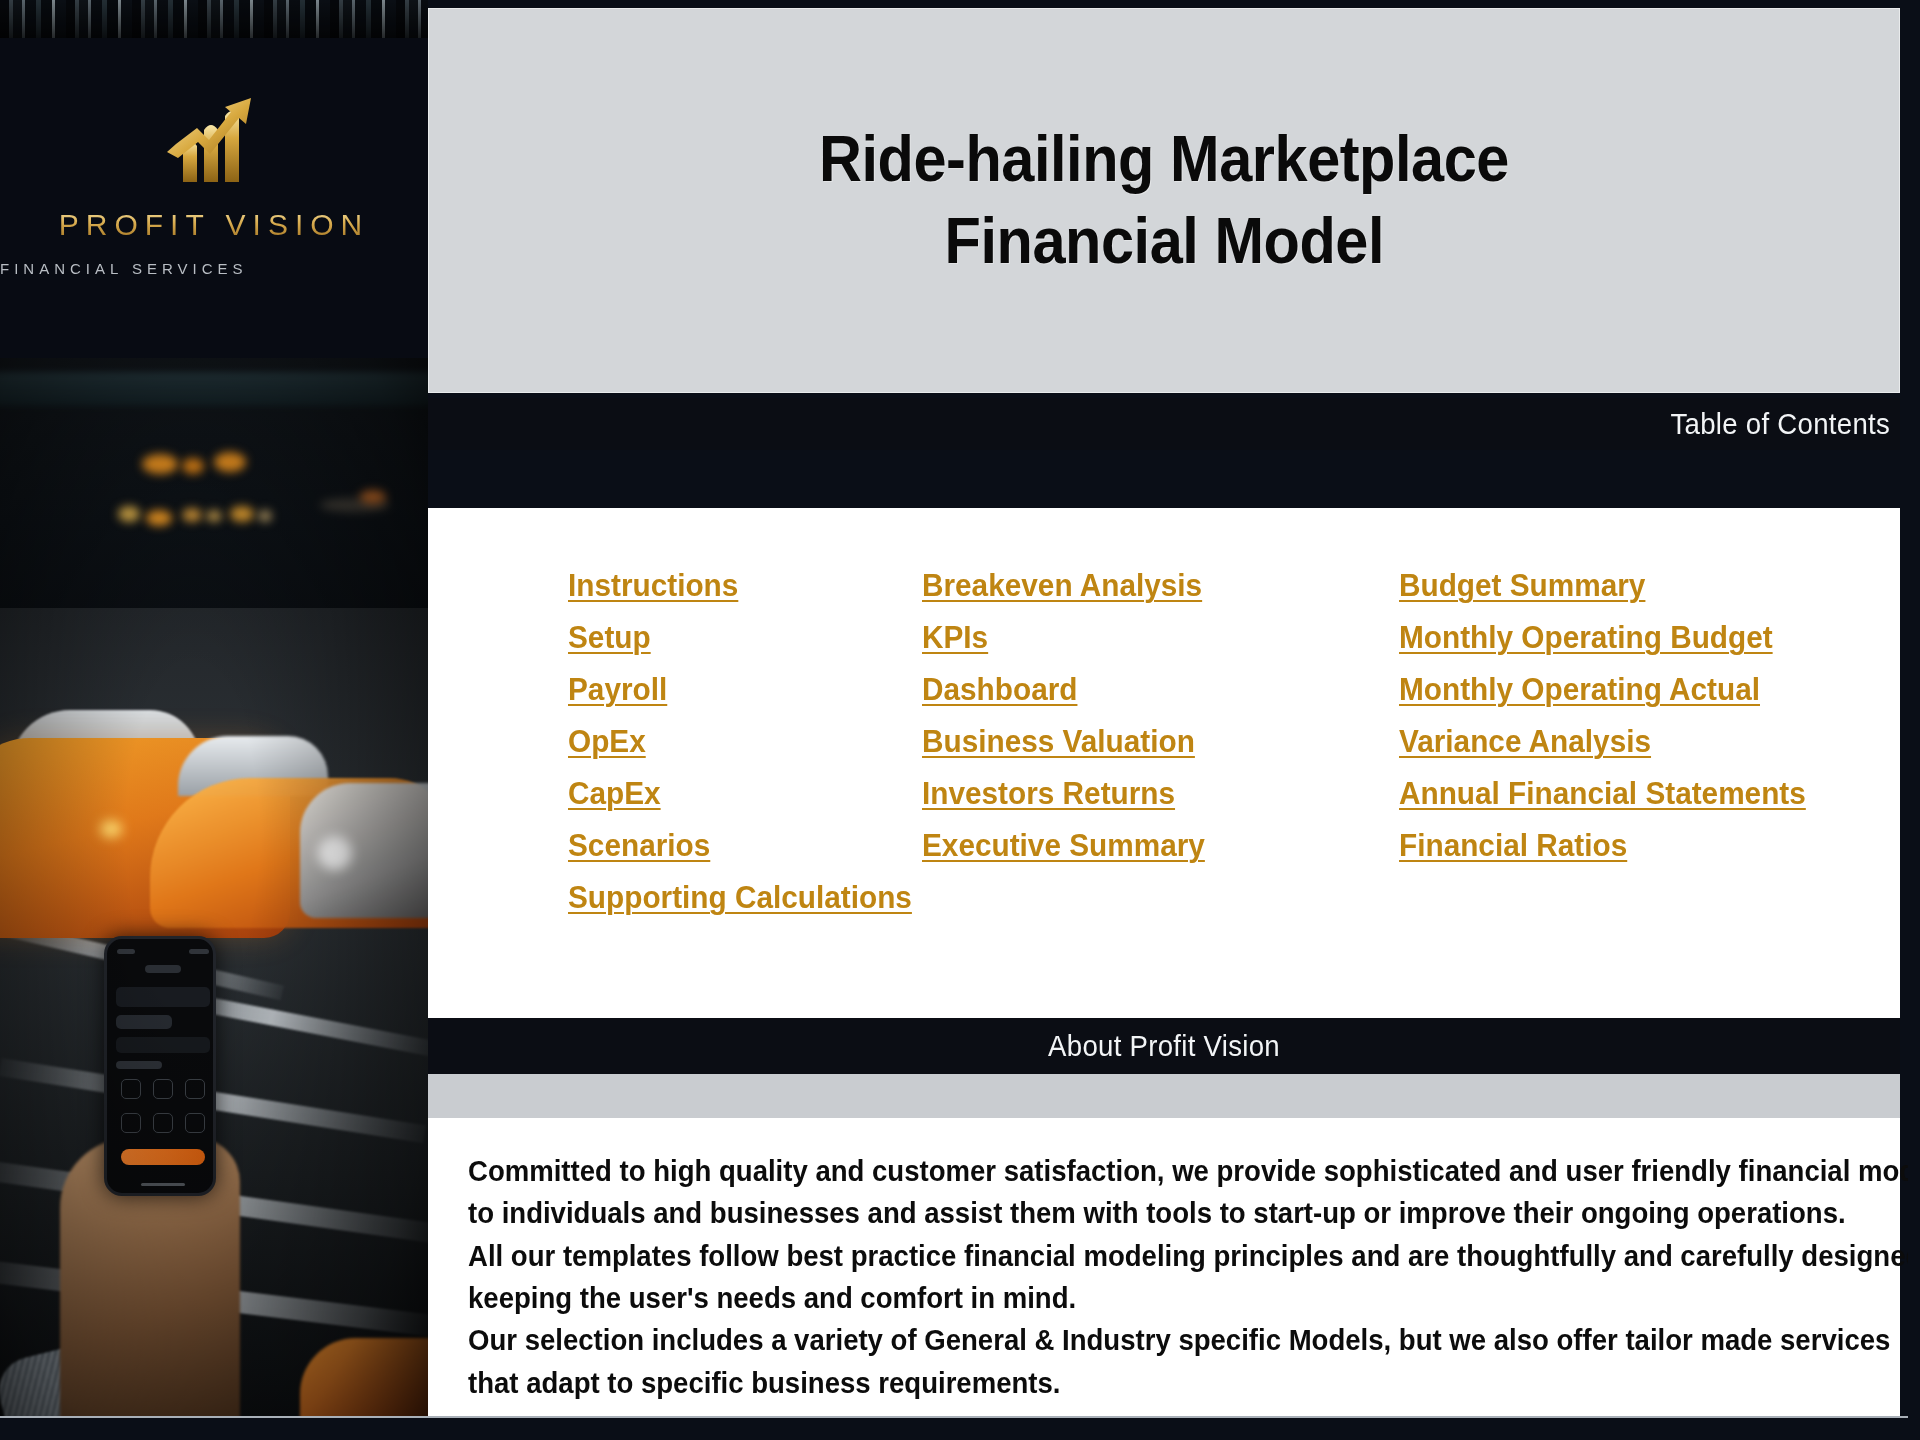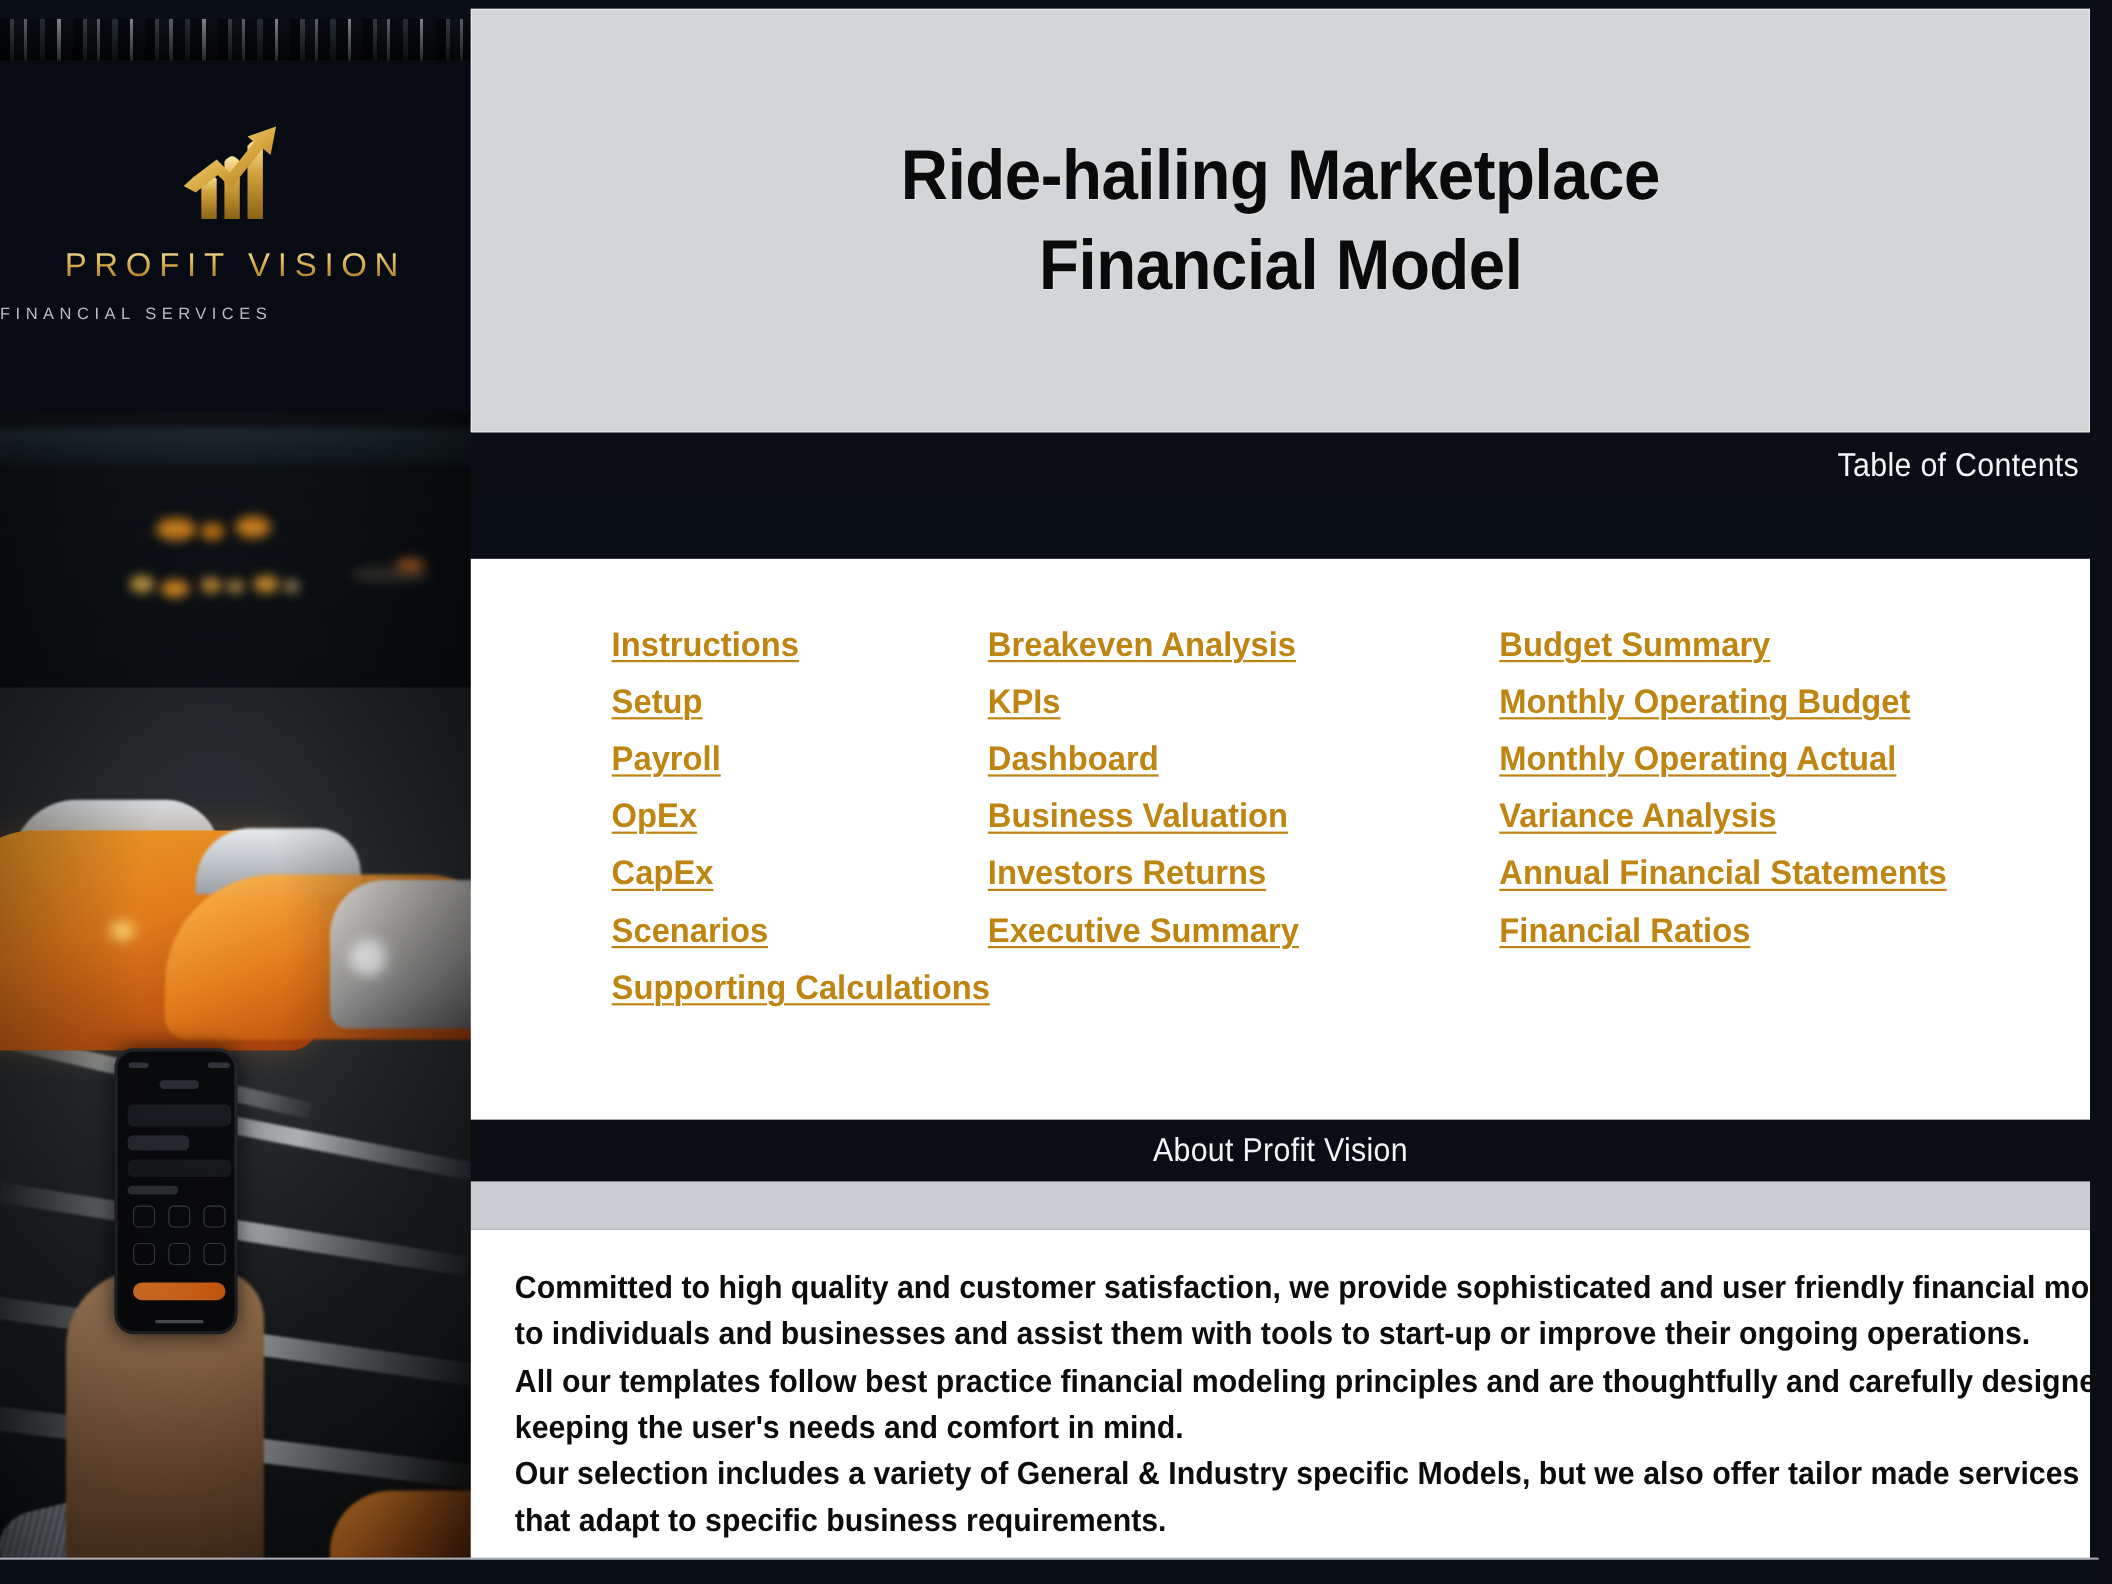--- a/index.html
+++ b/index.html
@@ -13,21 +13,21 @@
   
   #slide {
     position:relative;
     width:1920px; height:1440px;
     background:#0a0e17;
     overflow:hidden;
   }
 
   
   #sidebar {
-    position:absolute; left:0; top:17px;
+    position:absolute; left:0; top:0;
     width:428px; height:1418px;
     background:#05070c;
     overflow:hidden;
   }
 
   
   .filmstrip {
     position:absolute; left:0; top:0; width:428px; height:38px;
     background:
       repeating-linear-gradient(90deg,
@@ -222,21 +222,21 @@
   .tab-2 { background:#17495c; color:#eef5f9; border-bottom:4px solid #3f9fbb; width:358px; }
   .tab-3 { background:#0b0d14; color:#f3f5f7; border-bottom:4px solid #0b0d14; width:332px; }
 
   
   #toc-body {
     position:absolute; left:0; top:508px; width:1472px; height:510px;
     background:#ffffff;
     display:flex;
     padding-top:62px;
   }
-  .col { position:relative; }
+  .col { position:relative;margin-left:12px; }
   .col-1 { width:420px; padding-left:128px; }
   .col-2 { width:470px; padding-left:45px; }
   .col-3 { width:470px; padding-left:50px; }
   .toc-link {
     display:block;
     font-family:"Liberation Sans Narrow","Liberation Sans", sans-serif;
     font-size:31px; font-weight:bold;
     color:#bf8512;
     text-decoration:underline;
     text-underline-offset:4px;

